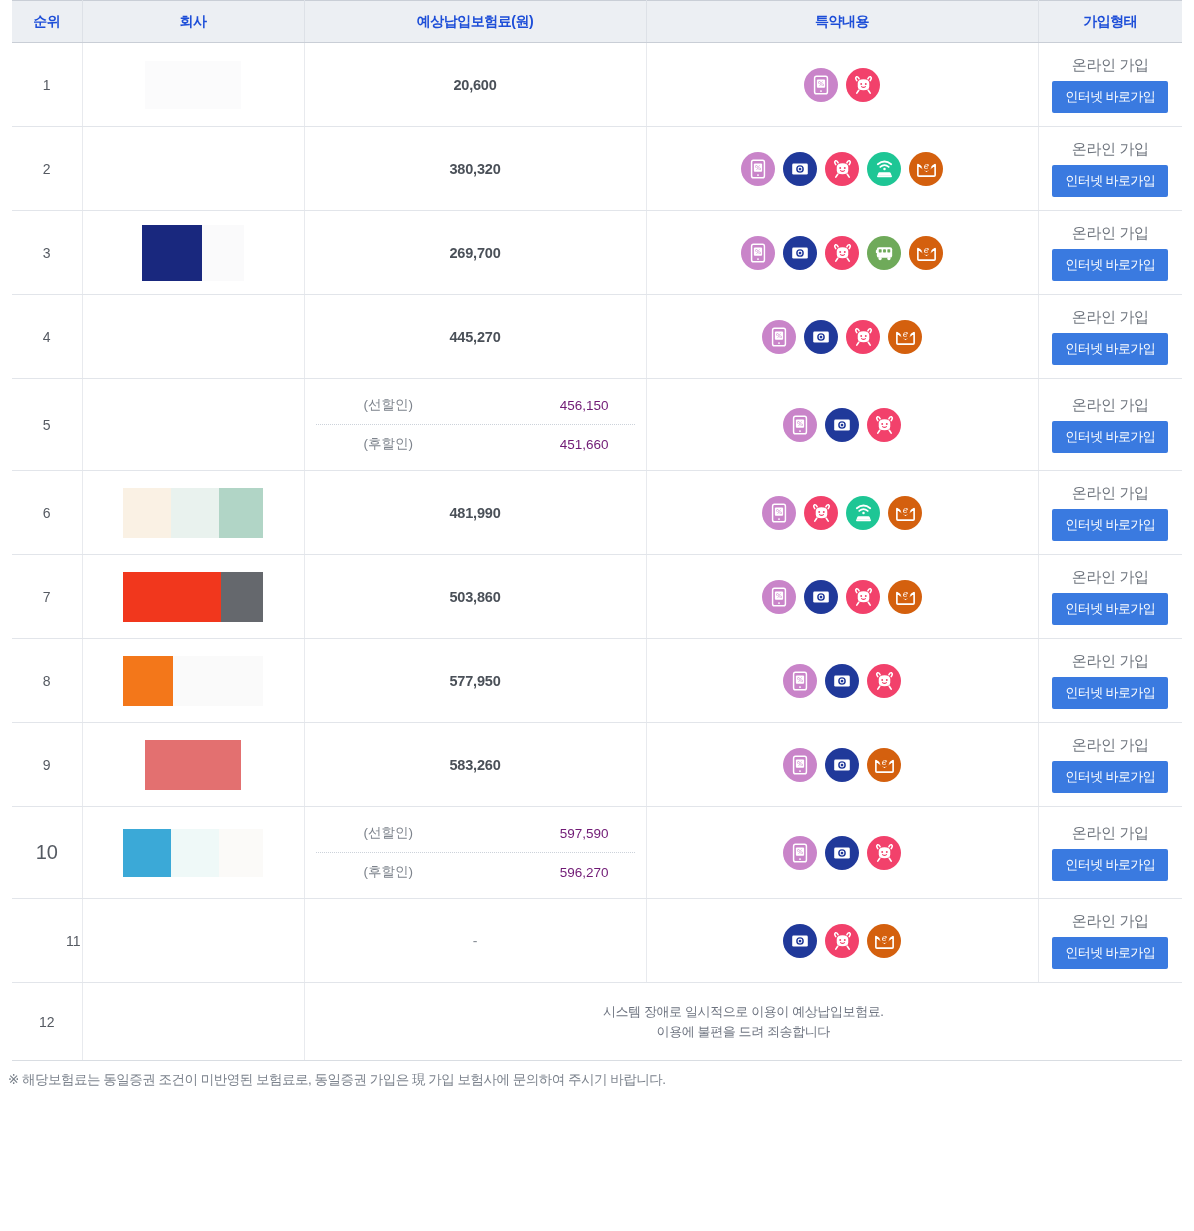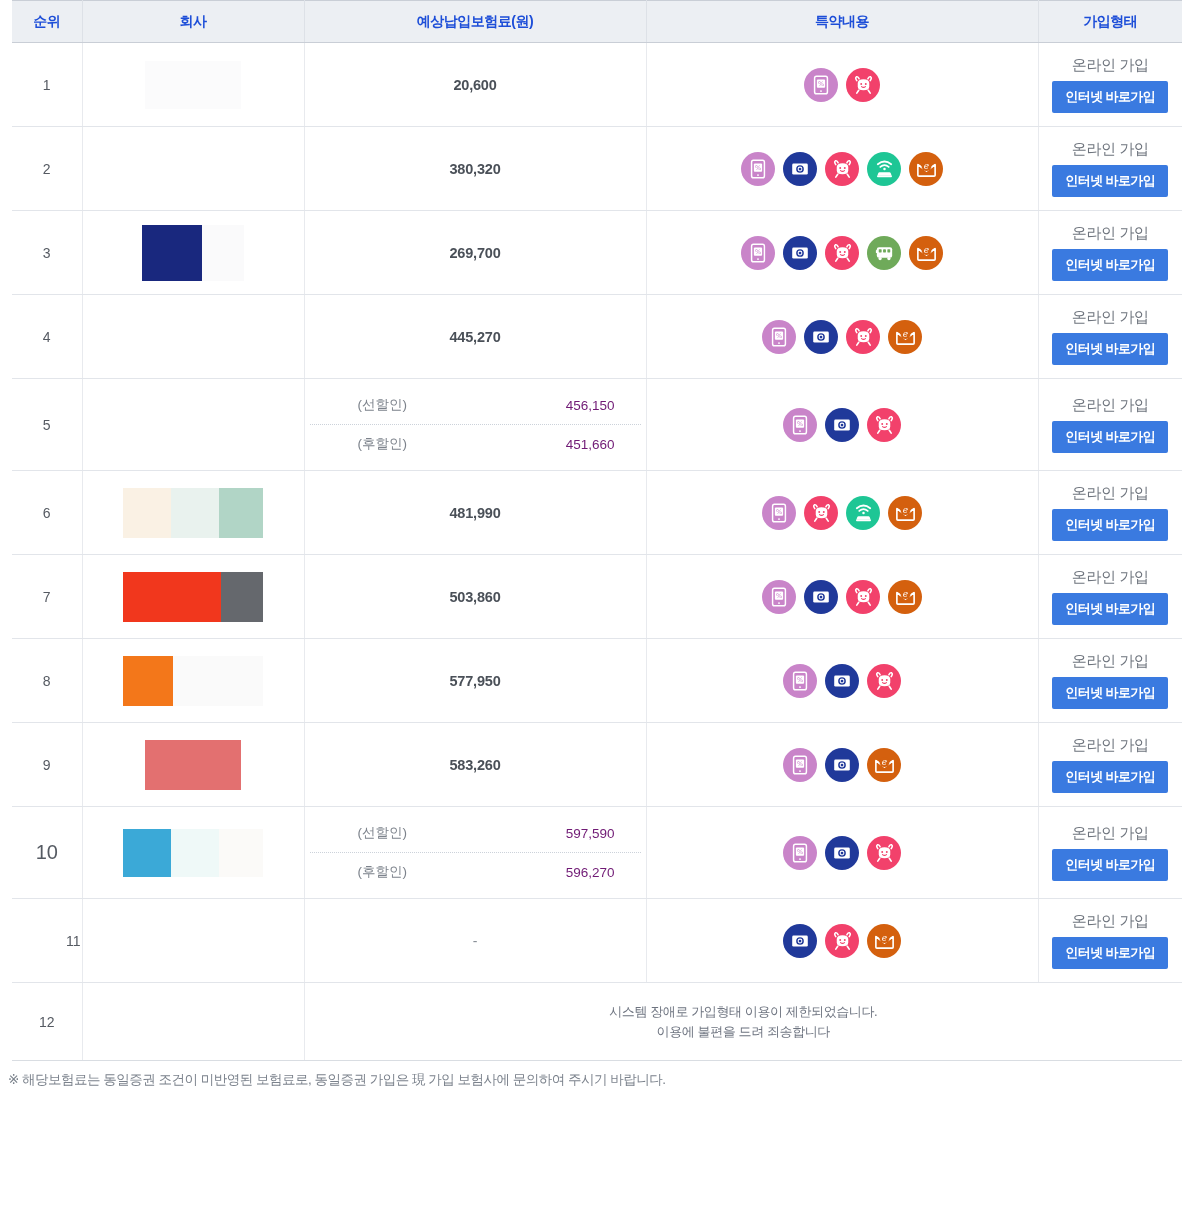--- a/index.html
+++ b/index.html
@@ -96,21 +96,21 @@
   .logo-blocks span { display: block; }
 
   
   .prem-single {
     font-size: 14.5px;
     font-weight: bold;
     color: #4a5058;
     letter-spacing: -0.2px;
     padding: 10px 0;
   }
-  .prem-dual { padding: 6px 0; }
+  .prem-dual { padding: 6px 6px; }
   .prem-line {
     display: flex;
     align-items: center;
     justify-content: space-between;
     padding: 10px 30px 10px 52px;
     font-size: 13.5px;
     color: #7d838c;
   }
   .prem-line .amt { color: #701a75; }
   .prem-sep {
@@ -162,21 +162,21 @@
     color: #6e747d;
     letter-spacing: -0.4px;
   }
   .join-btn {
     width: 116px; height: 32px;
     background: #3a7ae0;
     color: #ffffff;
     border: none;
     border-radius: 2px;
     font-size: 13px;
-    font-weight: bold;
+    font-weight: normal;
     letter-spacing: -0.6px;
     cursor: pointer;
     font-family: "Liberation Sans", "DejaVu Sans", sans-serif;
   }
 
   
   .foot-note {
     padding: 10px 0 12px 8px;
     font-size: 13.5px;
     color: #7b828c;
@@ -828,21 +828,21 @@
             </div>
           </td>
         </tr>
         <tr>
           <td style="font-size: 14px;">12</td>
           <td>
             <div class="logo-wrap"></div>
           </td>
           <td colspan="3">
             <div class="sys-msg">
-              <div>시스템 장애로 가입형태 이용이 제한되었습니다.</div>
+              <div>시스템 장애로 일시적으로 이용이 예상납입보험료.</div>
               <div>이용에 불편을 드려 죄송합니다</div>
             </div>
           </td>
         </tr>
       </tbody>
   </table>
 
   <div class="foot-note">※ 해당보험료는 동일증권 조건이 미반영된 보험료로, 동일증권 가입은 現 가입 보험사에 문의하여 주시기 바랍니다.</div>
 </div>
 

